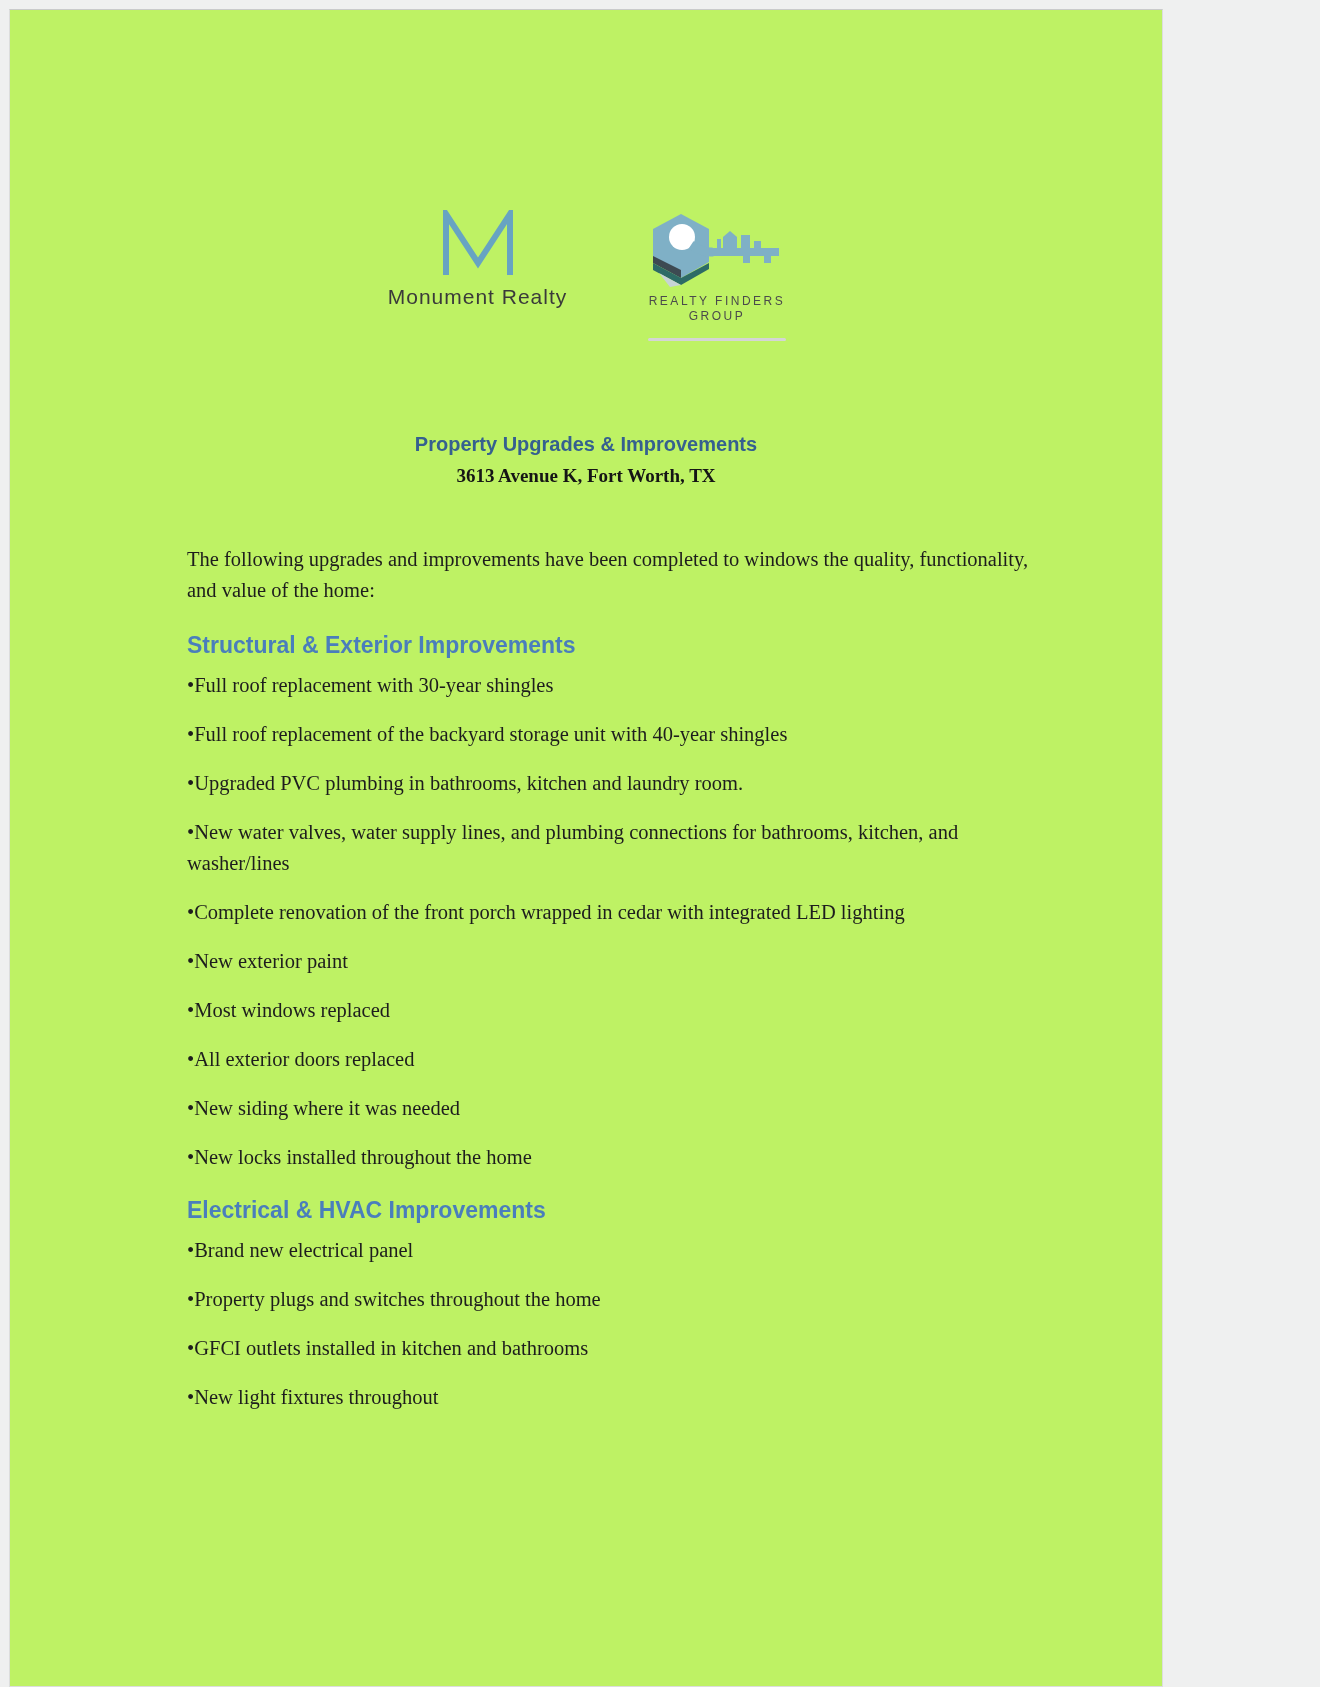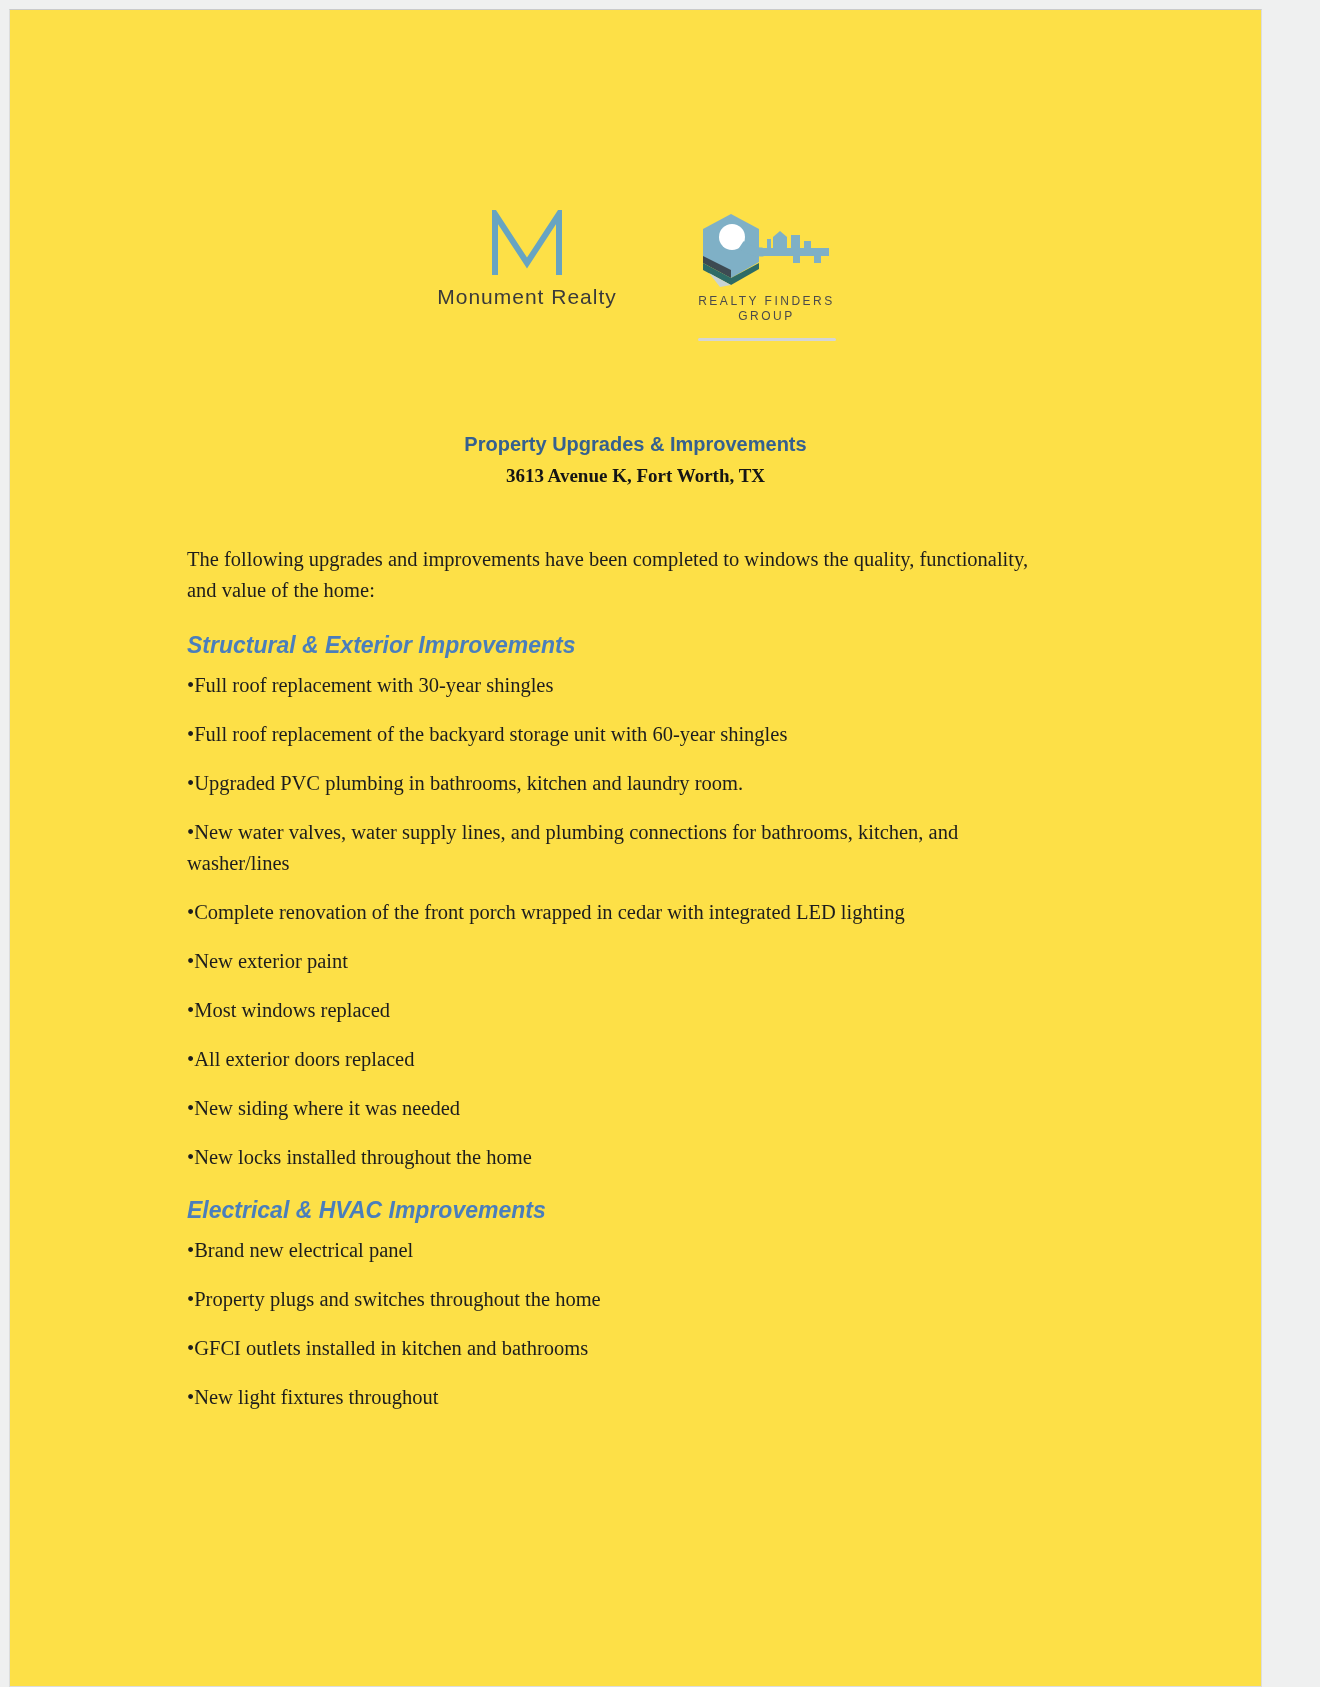--- a/index.html
+++ b/index.html
@@ -10,23 +10,23 @@
   .canvas {
     position: relative;
     width: 1320px;
     height: 1687px;
     background: #eff0f0;
     overflow: hidden;
   }
   .sheet {
     position: absolute;
     left: 9px; top: 9px;
-    width: 1253px;
+    width: 1154px;
     height: 1678px;
-    background: #fde047;
+    background: #bef264;
     border: 1px solid #dcdddd;
     border-top-color: #c9cacb;
   }
   
   .logos {
     display: flex;
     justify-content: center;
     align-items: flex-start;
     gap: 52px;
     padding-top: 200px;
@@ -81,21 +81,20 @@
     line-height: 31px;
     color: #1d1d1d;
   }
   .intro { margin-bottom: 24px; }
   .section-heading {
     font-family: "Liberation Sans", sans-serif;
     font-weight: bold;
     font-size: 23px;
     color: #4a7ebc;
     margin: 22px 0 9px 0;
-    font-style: italic;
   }
   ul.bullets { list-style: none; }
   ul.bullets li { margin-bottom: 18px; }
   ul.bullets li::before { content: "\2022 "; }
 </style>
 </head>
 <body>
 
 <div class="canvas">
   <div class="sheet">
@@ -143,21 +142,21 @@
       <div class="doc-subtitle">3613 Avenue K, Fort Worth, TX</div>
     </div>
 
     <div class="content">
 
       <p class="intro">The following upgrades and improvements have been completed to windows the quality, functionality, and value of the home:</p>
 
       <h2 class="section-heading">Structural &amp; Exterior Improvements</h2>
       <ul class="bullets">
         <li>Full roof replacement with 30-year shingles</li>
-        <li>Full roof replacement of the backyard storage unit with 60-year shingles</li>
+        <li>Full roof replacement of the backyard storage unit with 40-year shingles</li>
         <li>Upgraded PVC plumbing in bathrooms, kitchen and laundry room.</li>
         <li>New water valves, water supply lines, and plumbing connections for bathrooms, kitchen, and washer/lines</li>
         <li>Complete renovation of the front porch wrapped in cedar with integrated LED lighting</li>
         <li>New exterior paint</li>
         <li>Most windows replaced</li>
         <li>All exterior doors replaced</li>
         <li>New siding where it was needed</li>
         <li>New locks installed throughout the home</li>
       </ul>
 

